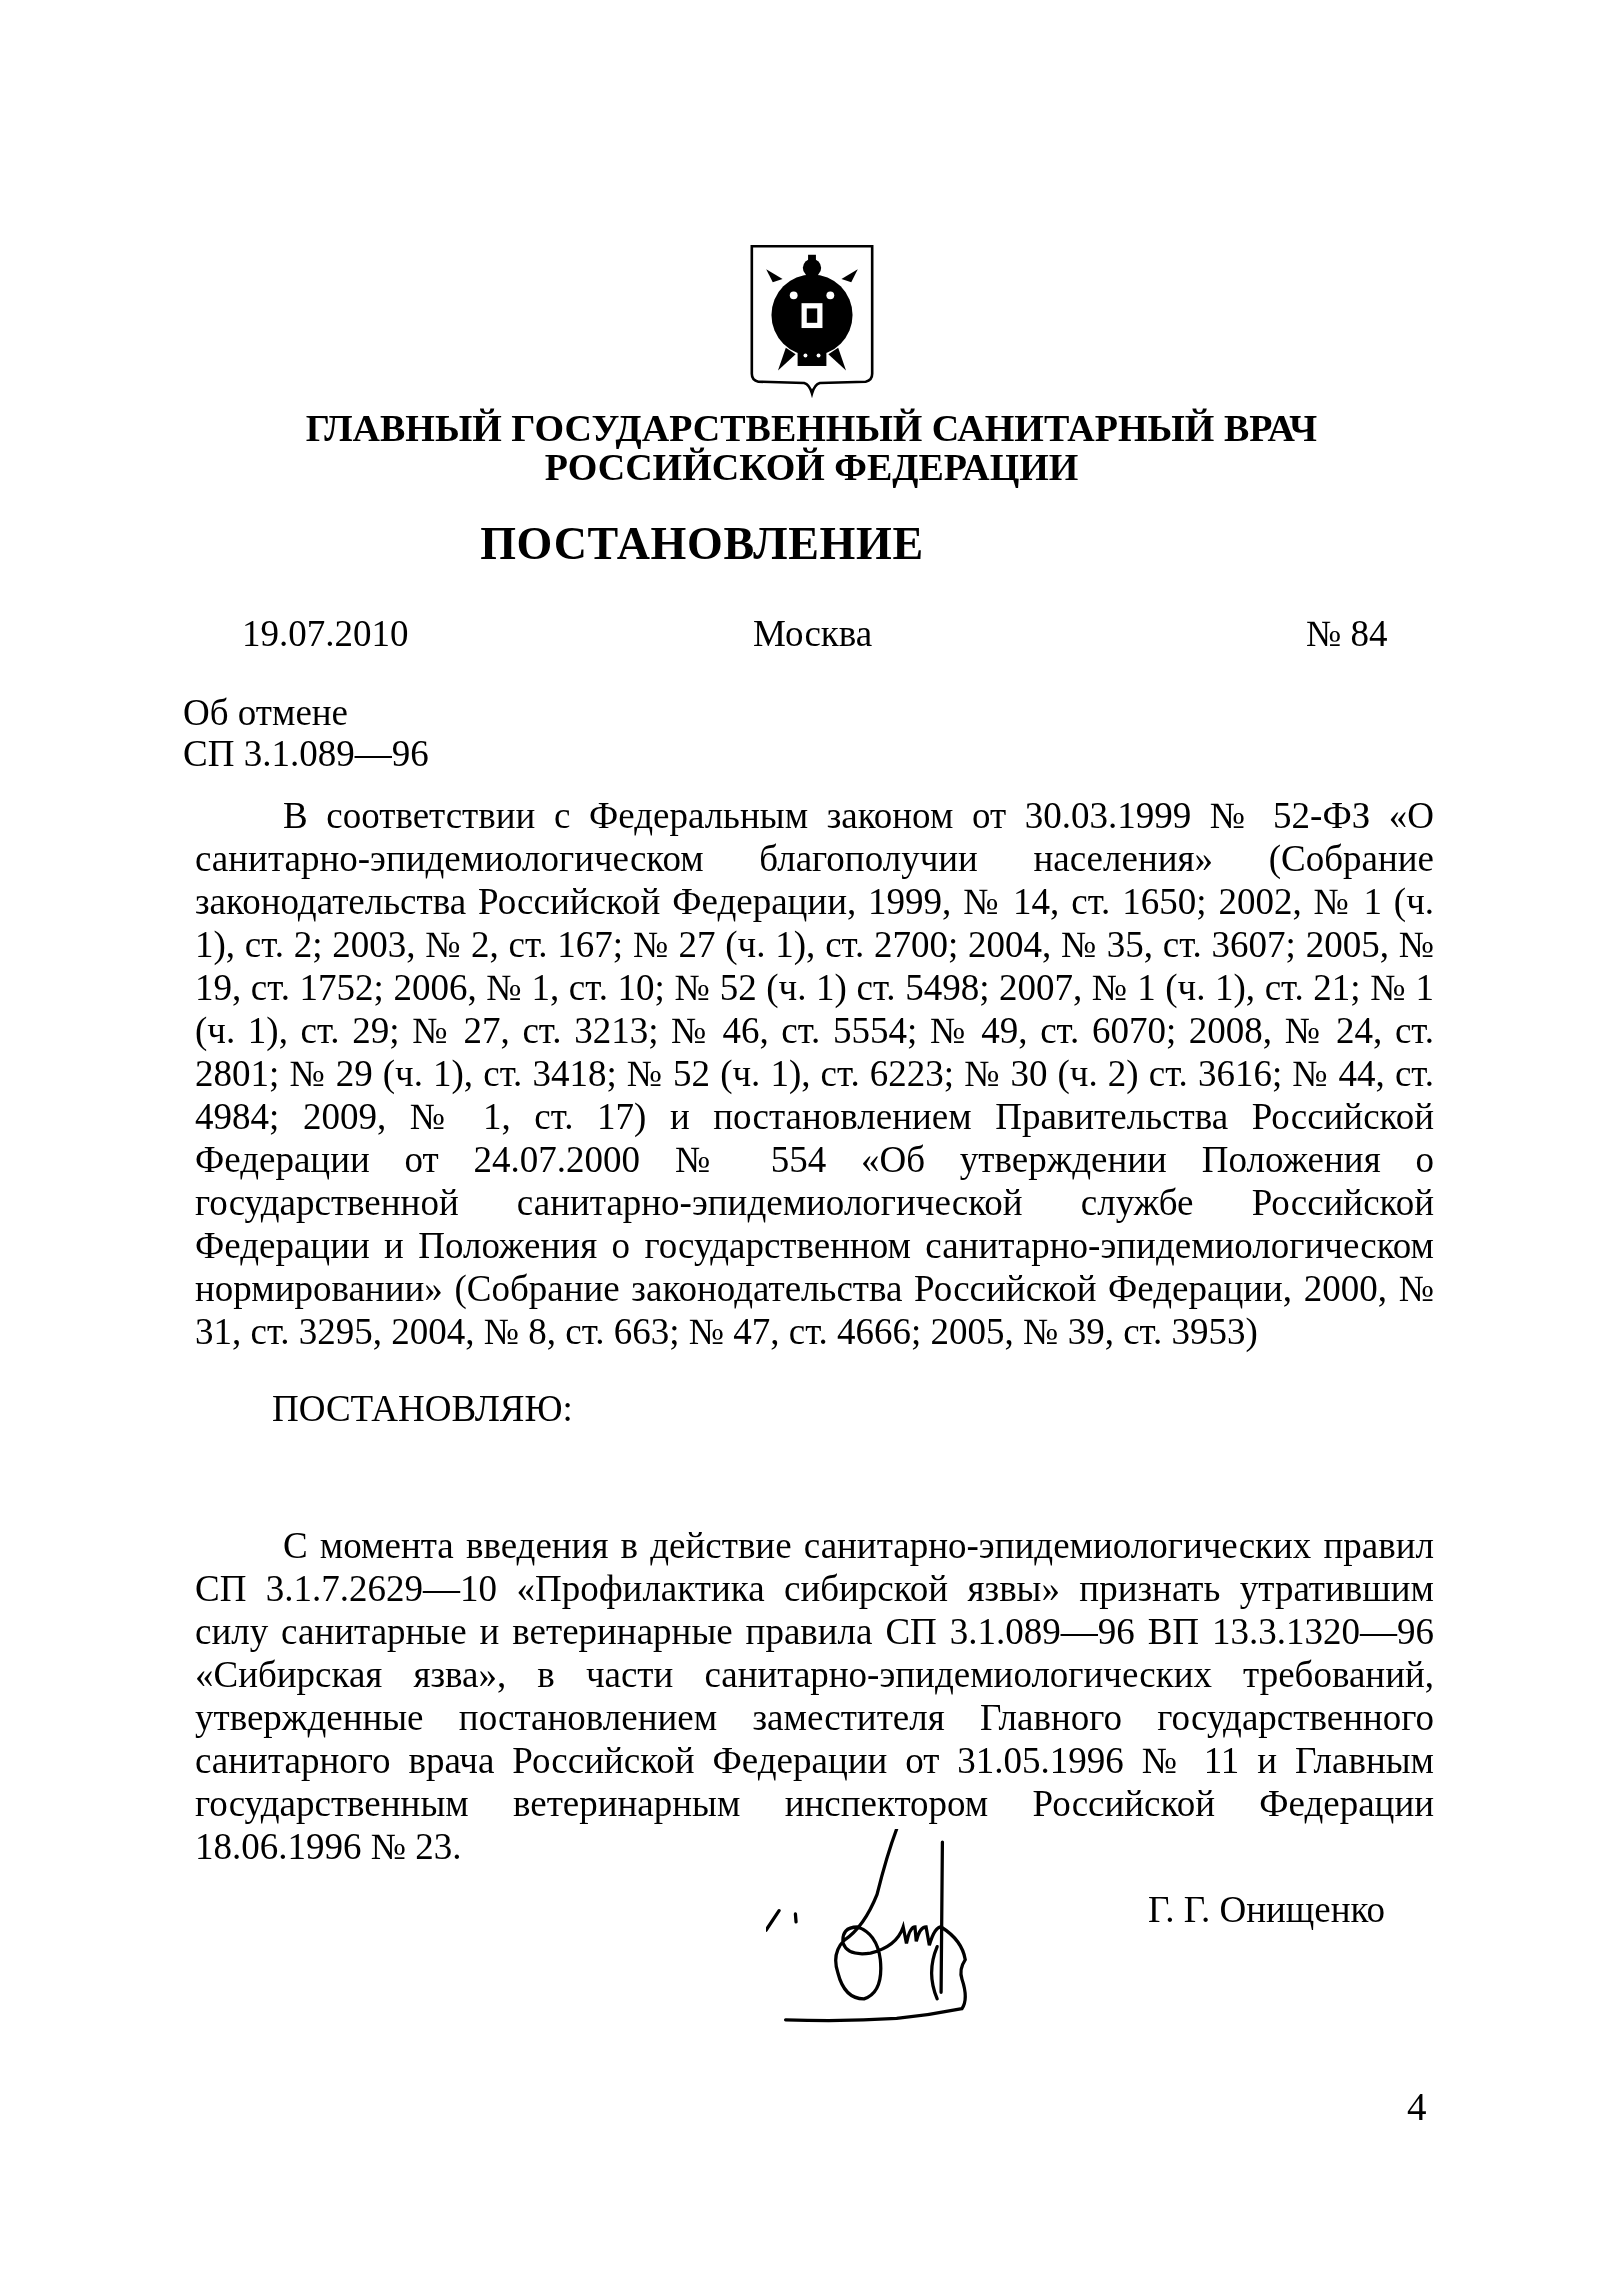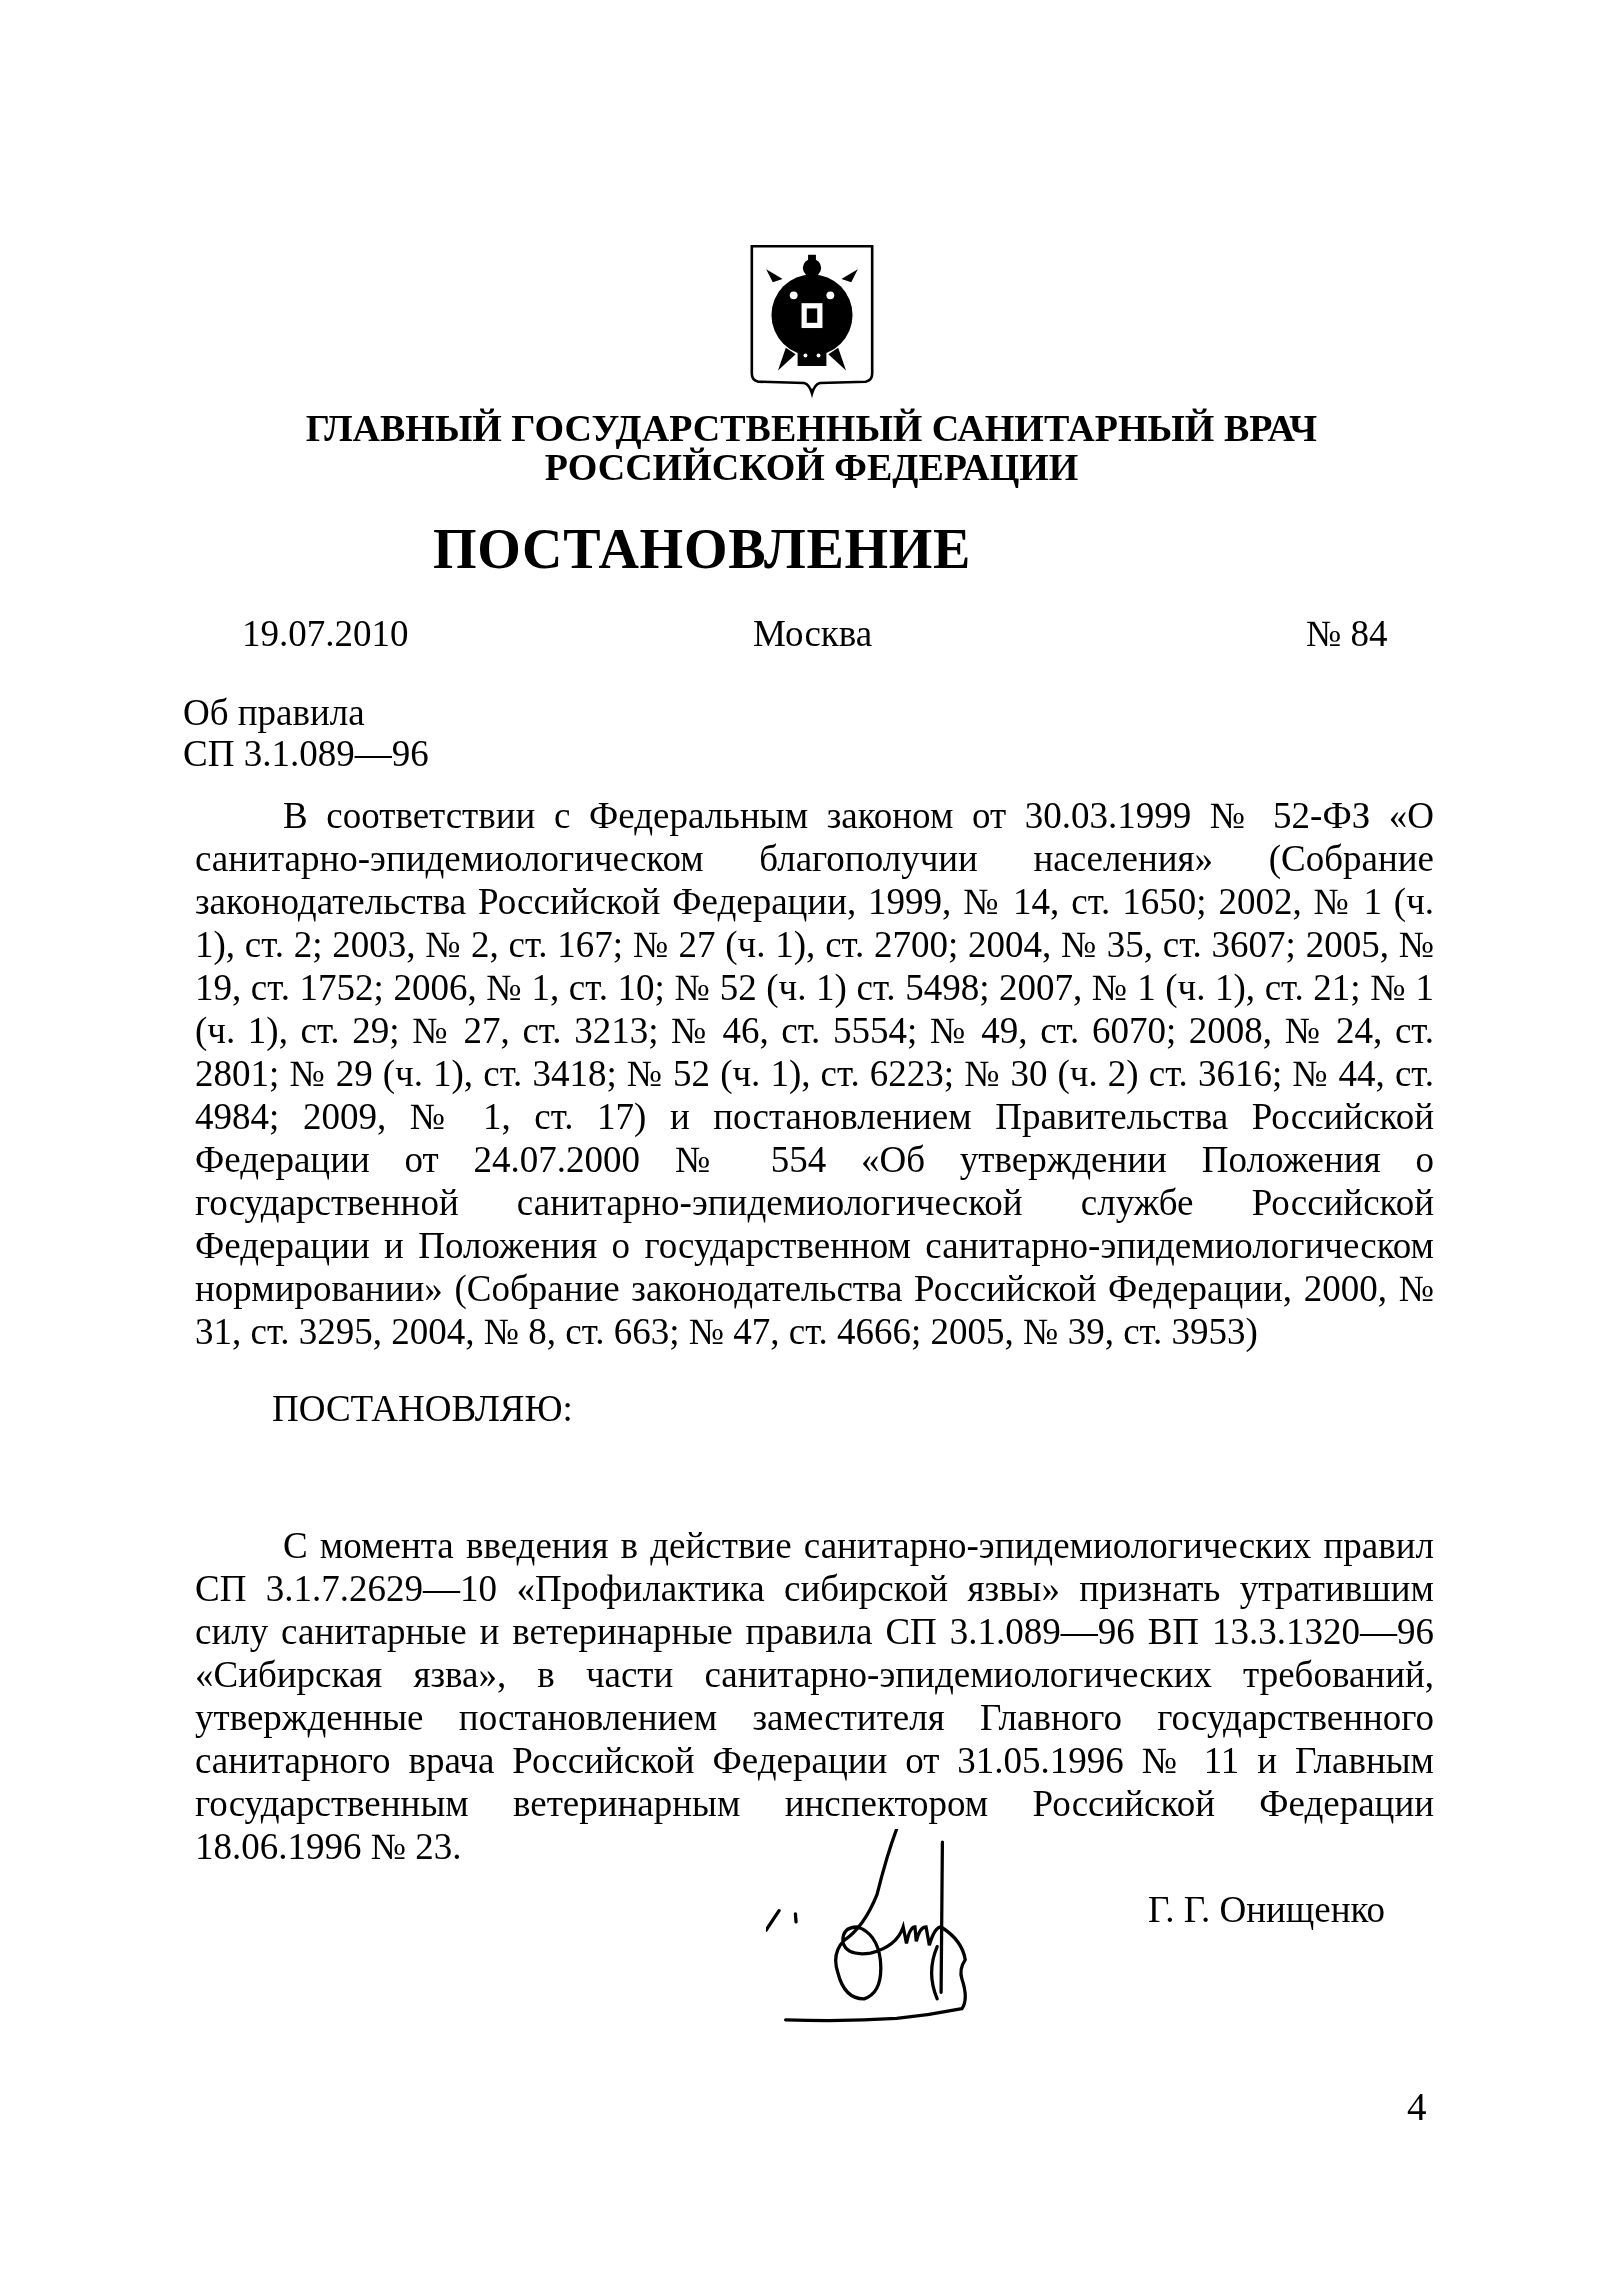--- a/index.html
+++ b/index.html
@@ -3,21 +3,21 @@
 <meta charset="utf-8">
 <style>
   html, body { margin: 0; padding: 0; background: #ffffff; }
   body { width: 1623px; height: 2295px; position: relative; overflow: hidden;
          font-family: "Liberation Serif", "DejaVu Serif", serif; color: #000; }
   .abs { position: absolute; }
   #emblem { left: 745px; top: 243px; width: 134px; height: 157px; }
   .hdr { left: 0; width: 1623px; text-align: center; font-weight: bold; font-size: 38px; line-height: 39px; letter-spacing: 0px; }
   #hdr1 { top: 409px; }
   #hdr2 { top: 448px; }
-  #doctype { left: 0; width: 1404px; text-align: center; font-weight: bold; font-size: 56px; top: 517px; letter-spacing: 0.7px; }
+  #doctype { left: 0; width: 1404px; text-align: center; font-weight: bold; font-size: 46px; top: 517px; letter-spacing: 0.7px; }
   .meta { top: 612px; font-size: 37px; }
   #date { left: 242px; }
   #city { left: 753px; }
   #num { left: 1296px; margin-left: 10px; }
   .subj { left: 183px; font-size: 37px; line-height: 41px; }
   #subj1 { top: 692px; }
   #subj2 { top: 733px; }
   .body { left: 183px; width: 1263px; font-size: 37px; line-height: 43px; text-align: justify; }
   .body p { margin: 12px; text-indent: 88px; }
   #para1 { top: 782px; }
@@ -55,21 +55,21 @@
 </svg>
 
 <div id="hdr1" class="abs hdr">ГЛАВНЫЙ ГОСУДАРСТВЕННЫЙ САНИТАРНЫЙ ВРАЧ</div>
 <div id="hdr2" class="abs hdr">РОССИЙСКОЙ ФЕДЕРАЦИИ</div>
 <div id="doctype" class="abs">ПОСТАНОВЛЕНИЕ</div>
 
 <div id="date" class="abs meta">19.07.2010</div>
 <div id="city" class="abs meta">Москва</div>
 <div id="num" class="abs meta">№ 84</div>
 
-<div id="subj1" class="abs subj">Об правила</div>
+<div id="subj1" class="abs subj">Об отмене</div>
 <div id="subj2" class="abs subj">СП 3.1.089—96</div>
 
 <div id="para1" class="abs body">
   <p>В соответствии с Федеральным законом от 30.03.1999 № 52-ФЗ «О санитарно-эпидемиологическом благополучии населения» (Собрание законодательства Российской Федерации, 1999, № 14, ст. 1650; 2002, № 1 (ч. 1), ст. 2; 2003, № 2, ст. 167; № 27 (ч. 1), ст. 2700; 2004, № 35, ст. 3607; 2005, № 19, ст. 1752; 2006, № 1, ст. 10; № 52 (ч. 1) ст. 5498; 2007, № 1 (ч. 1), ст. 21; № 1 (ч. 1), ст. 29; № 27, ст. 3213; № 46, ст. 5554; № 49, ст. 6070; 2008, № 24, ст. 2801; № 29 (ч. 1), ст. 3418; № 52 (ч. 1), ст. 6223; № 30 (ч. 2) ст. 3616; № 44, ст. 4984; 2009, № 1, ст. 17) и постановлением Правительства Российской Федерации от 24.07.2000 № 554 «Об утверждении Положения о государственной санитарно-эпидемиологической службе Российской Федерации и Положения о государственном санитарно-эпидемиологическом нормировании» (Собрание законодательства Российской Федерации, 2000, № 31, ст. 3295, 2004, № 8, ст. 663; № 47, ст. 4666; 2005, № 39, ст. 3953)</p>
 </div>
 
 <div id="resolve" class="abs">ПОСТАНОВЛЯЮ:</div>
 
 <div id="para2" class="abs body">
   <p>С момента введения в действие санитарно-эпидемиологических правил СП 3.1.7.2629—10 «Профилактика сибирской язвы» признать утратившим силу санитарные и ветеринарные правила СП 3.1.089—96 ВП 13.3.1320—96 «Сибирская язва», в части санитарно-эпидемиологических требований, утвержденные постановлением заместителя Главного государственного санитарного врача Российской Федерации от 31.05.1996 № 11 и Главным государственным ветеринарным инспектором Российской Федерации 18.06.1996 № 23.</p>

